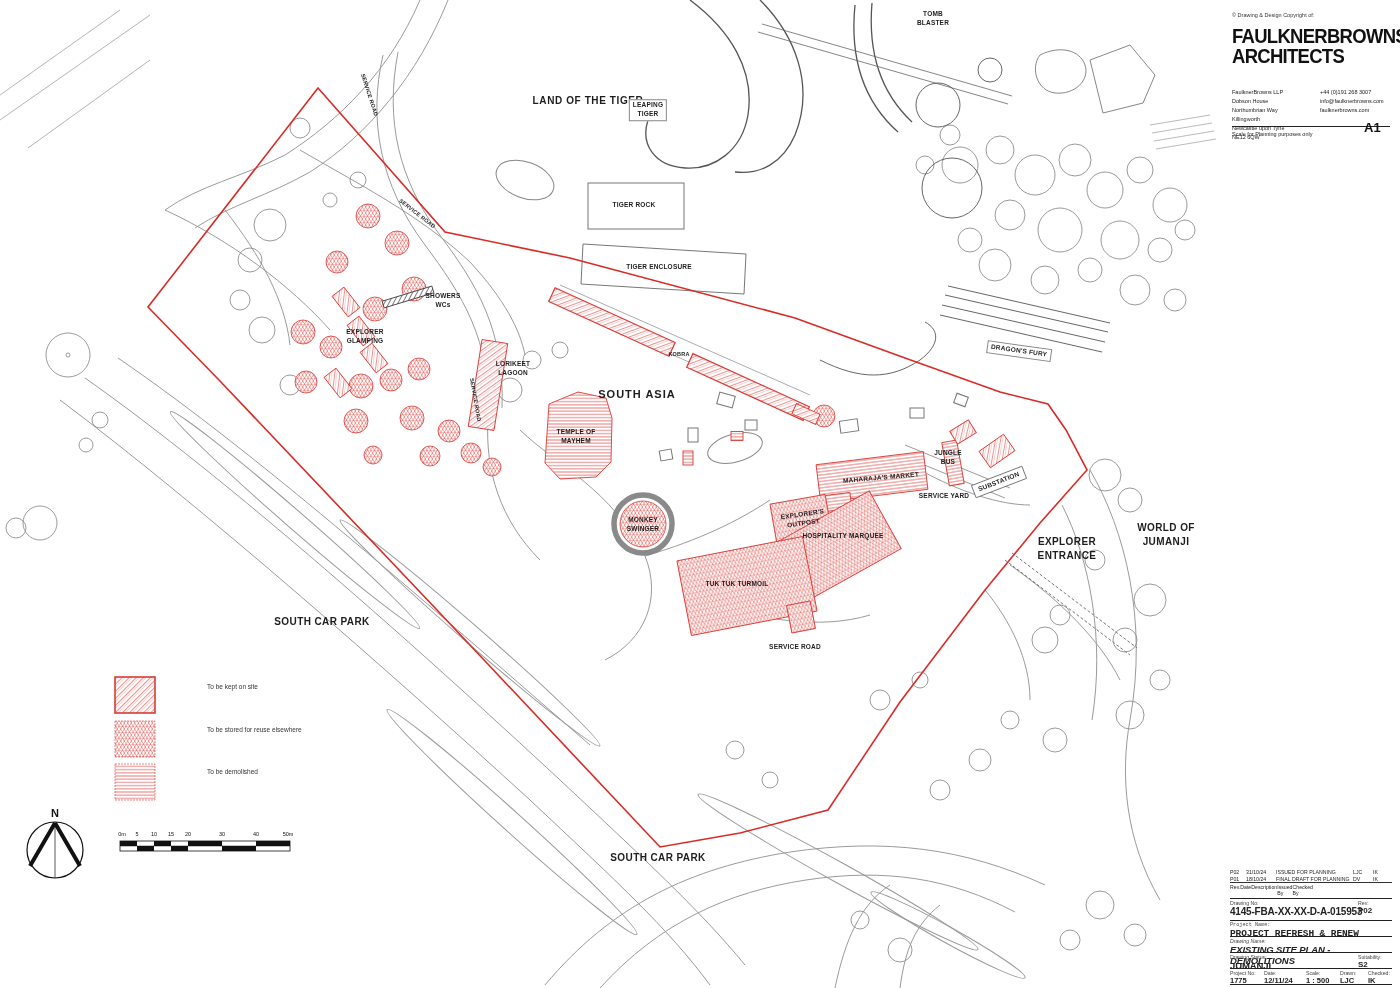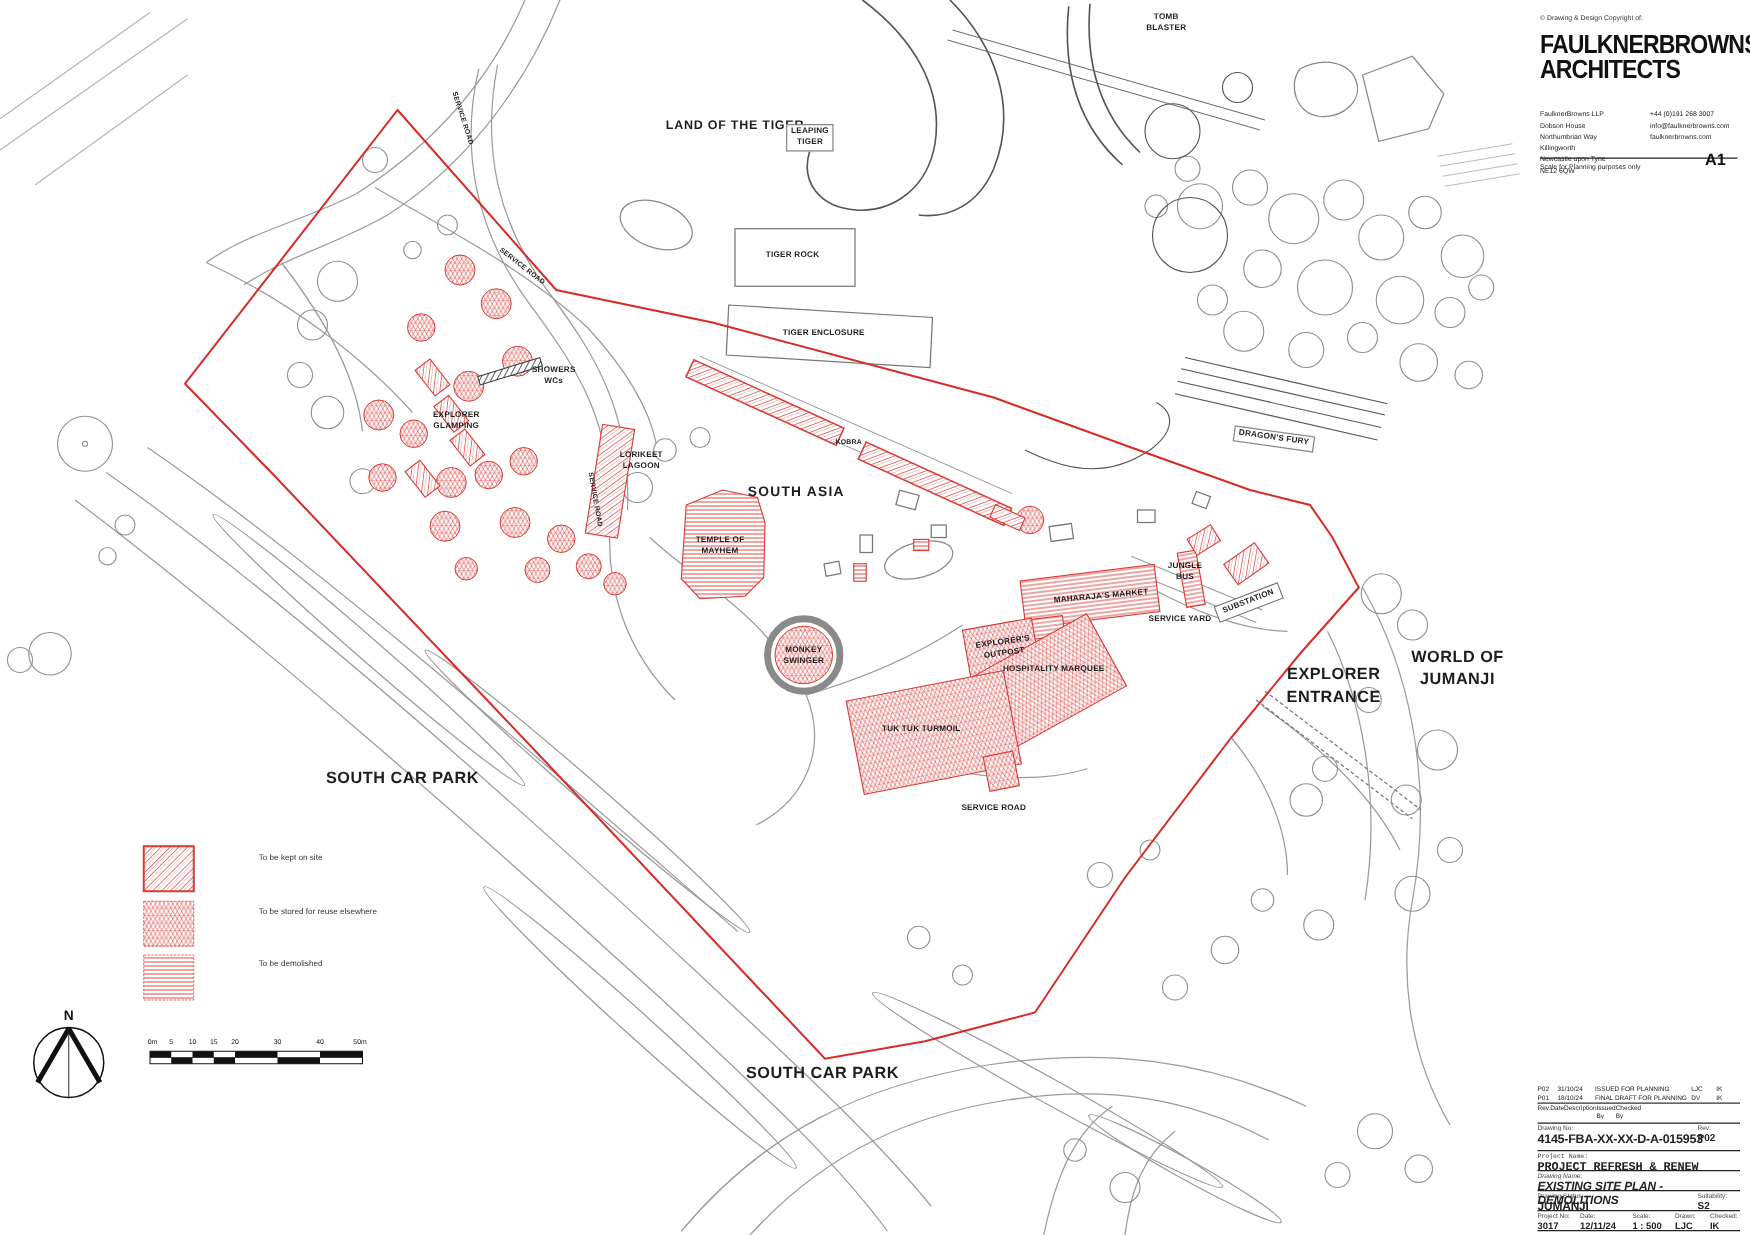--- a/index.html
+++ b/index.html
@@ -4,21 +4,21 @@
 <style>
   html,body{margin:0;padding:0;background:#fff;}
   body{width:1400px;height:988px;overflow:hidden;font-family:"Liberation Sans",sans-serif;}
   .sheet{position:relative;width:1400px;height:988px;background:#fff;}
   #plan{position:absolute;left:0;top:0;}
   
   .ml{position:absolute;transform:translate(-50%,-50%);font:bold 6.5px/1.35 "Liberation Sans",sans-serif;
       color:#1d1d1d;text-align:center;white-space:pre-line;letter-spacing:.2px;}
   .ml.big{font-size:10px;letter-spacing:.6px;}
   .ml.huge{font-size:11px;letter-spacing:1px;}
-  .ml.zone{font-size:13px;letter-spacing:.4px;}
+  .ml.zone{font-size:10px;letter-spacing:.4px;}
   .ml.tiny{font-size:5.5px;}
   .ml.box{background:#fff;border:.5px solid #888;padding:1px 3px;}
   
   .legend-label{position:absolute;font:6.5px/1.3 "Liberation Sans",sans-serif;color:#333;}
   .tick{position:absolute;transform:translateX(-50%);font:5.5px "Liberation Sans",sans-serif;color:#111;}
   .north-n{position:absolute;transform:translate(-50%,-50%);font:bold 11px "Liberation Sans",sans-serif;color:#111;}
   
   .panel{position:absolute;left:1228px;top:0;width:168px;height:988px;color:#111;}
   .copyright{position:absolute;left:4px;top:12px;font-size:5.5px;color:#333;}
   .logo{position:absolute;left:4px;top:26px;font-weight:bold;font-size:21px;line-height:.95;
@@ -417,21 +417,21 @@
       <span class="v10">JUMANJI</span>
       <span class="scol">
         <span class="lab">Suitability:</span>
         <span class="v8">S2</span>
       </span>
     </div>
 
     <div class="sec grid5 bend" style="height:14px;">
       <div class="g1">
         <span class="lab">Project No:</span>
-        <span class="v7">3017</span>
+        <span class="v7">1775</span>
       </div>
       <div class="g2">
         <span class="lab">Date:</span>
         <span class="v7">12/11/24</span>
       </div>
       <div class="g3">
         <span class="lab">Scale:</span>
         <span class="v7">1 : 500</span>
       </div>
       <div class="g4">

